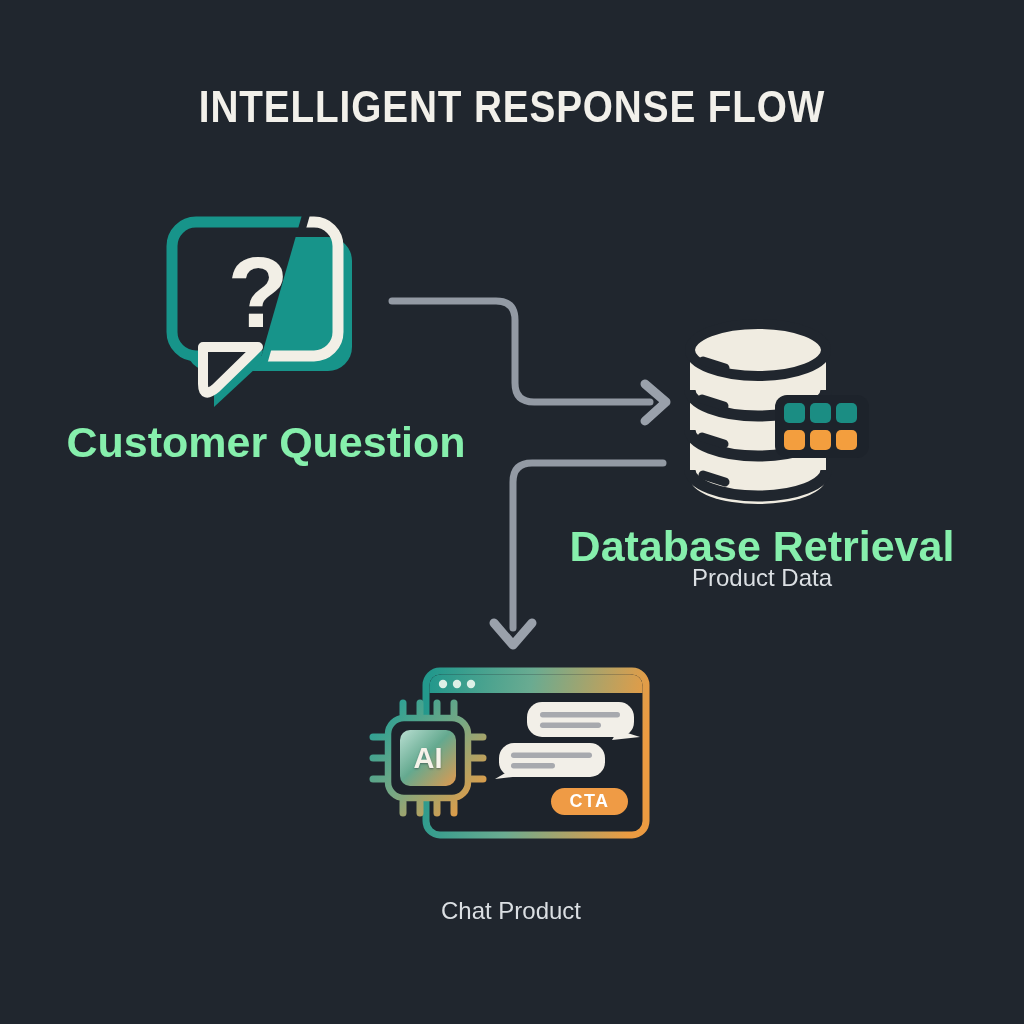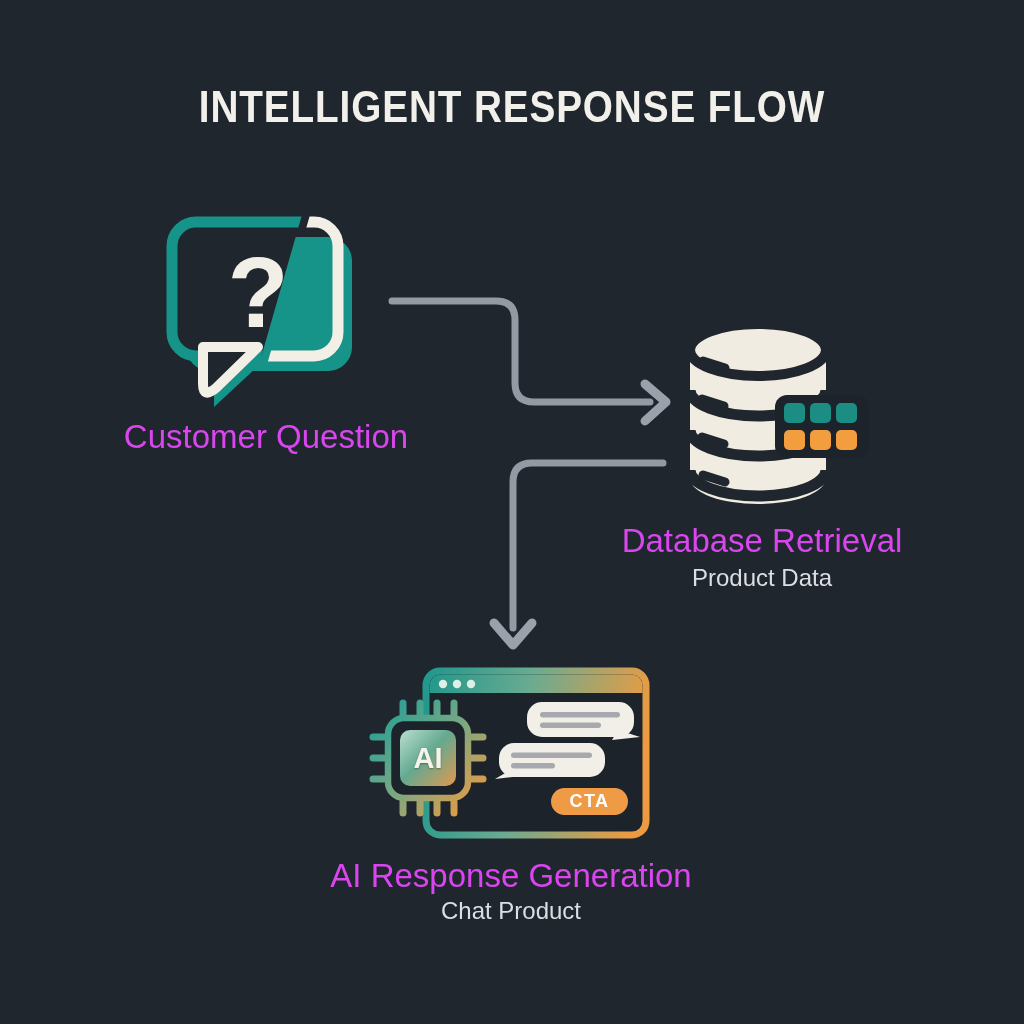--- a/index.html
+++ b/index.html
@@ -9,21 +9,21 @@
     font-family:"Liberation Sans", sans-serif;
   }
   #canvas{position:absolute;inset:0;width:1024px;height:958px;}
   svg{position:absolute;left:0;top:0;}
   .txt{position:absolute;color:#f0f2f4;text-align:center;white-space:nowrap;}
   .diagram-title{
     left:0;width:1024px;top:82px;
     font-size:44px;font-weight:700;letter-spacing:1px;
     color:#f2f0ea;transform:scaleX(0.88);transform-origin:512px center;
   }
-  .node-label{font-size:33px;font-weight:400;color:#d946ef;}
+  .node-label{font-size:43px;font-weight:700;color:#86efac;}
   .node-sublabel{font-size:24px;font-weight:400;color:#dbdfe3;}
   .q-glyph{
     left:183px;top:234px;width:150px;height:116px;
     font-size:100px;font-weight:700;color:#f2efe6;line-height:116px;
   }
   .chip-label{
     left:400px;top:730px;width:56px;height:56px;line-height:57px;
     font-size:29px;font-weight:700;color:#f6f3ea;
     text-shadow:0 1px 2px rgba(32,38,46,.45);
   }
@@ -168,16 +168,15 @@
   <div class="txt diagram-title">INTELLIGENT RESPONSE FLOW</div>
 
   <div class="txt q-glyph">?</div>
   <div class="txt node-label lbl-customer">Customer Question</div>
 
   <div class="txt node-label lbl-database">Database Retrieval</div>
   <div class="txt node-sublabel sub-database">Product Data</div>
 
   <div class="txt chip-label">AI</div>
   <div class="txt cta-label">CTA</div>
-  <div class="txt node-label lbl-ai">AI Response Generation</div>
   <div class="txt node-sublabel sub-ai">Chat Product</div>
 
 </div>
 
 </body></html>

